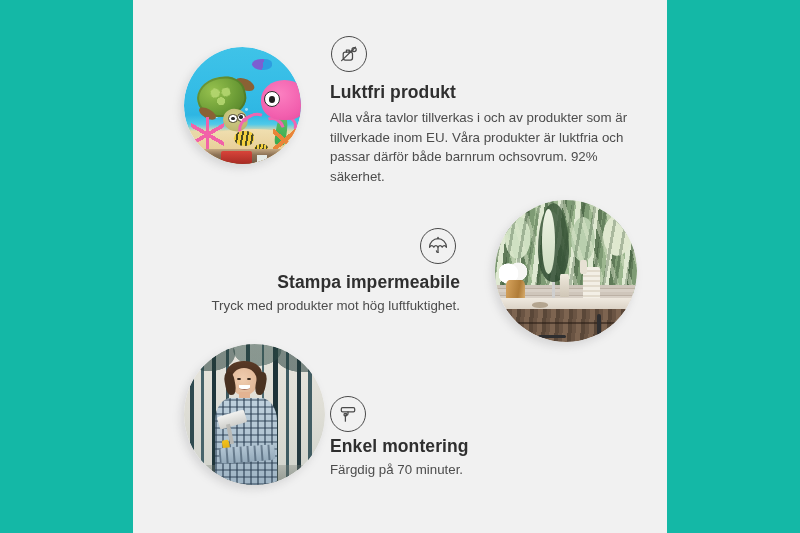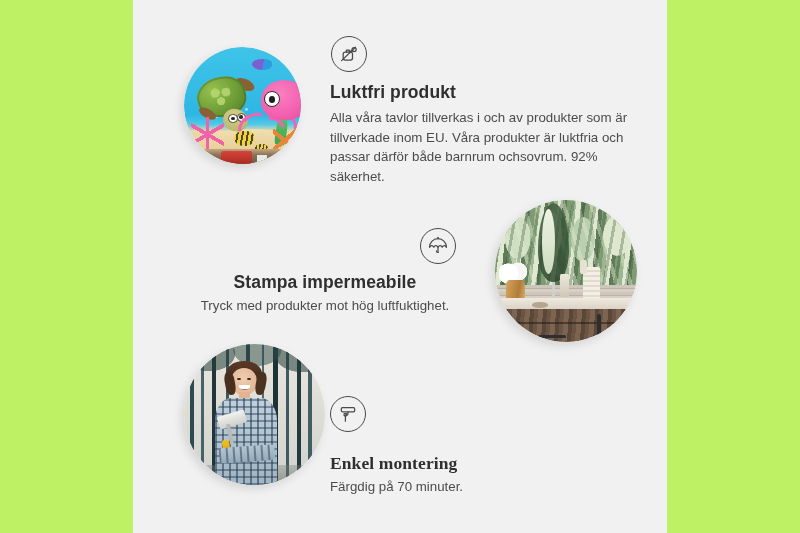--- a/index.html
+++ b/index.html
@@ -11,21 +11,21 @@
     width: 800px;
     height: 533px;
     font-family: "Liberation Sans", sans-serif;
     overflow: hidden;
   }
 
   .canvas {
     position: relative;
     width: 800px;
     height: 533px;
-    background: #bef264;
+    background: #14b8a6;
   }
 
   
   .panel {
     position: absolute;
     left: 133px;
     top: 0px;
     width: 534px;
     height: 533px;
     background: #f1f1f1;
@@ -487,33 +487,33 @@
     width: 300px;
     text-align: left;
   }
   #feature-odorless .feat-icon { margin-left: 1px; }
 
   
   #feature-waterproof {
     left: 190px;
     top: 228px;
     width: 270px;
-    text-align: center;
+    text-align: right;
   }
   #feature-waterproof .feat-icon { margin-left: auto; margin-right: 4px; }
   #feature-waterproof .feat-title { margin-top: 8px; margin-bottom: 3px; }
 
   
   #feature-easy-mount {
     left: 330px;
     top: 396px;
     width: 280px;
     text-align: left;
   }
-  #feature-easy-mount .feat-title { margin-top: 21px; margin-bottom: 3px; font-family: Liberation Serif, serif; }
+  #feature-easy-mount .feat-title { margin-top: 4px; margin-bottom: 3px; }
 </style>
 </head>
 <body>
 
 <div class="canvas">
 
   <div class="panel"></div>
 
   <div class="photo-circle" id="circle-ocean">
     <div class="photo-inner">

